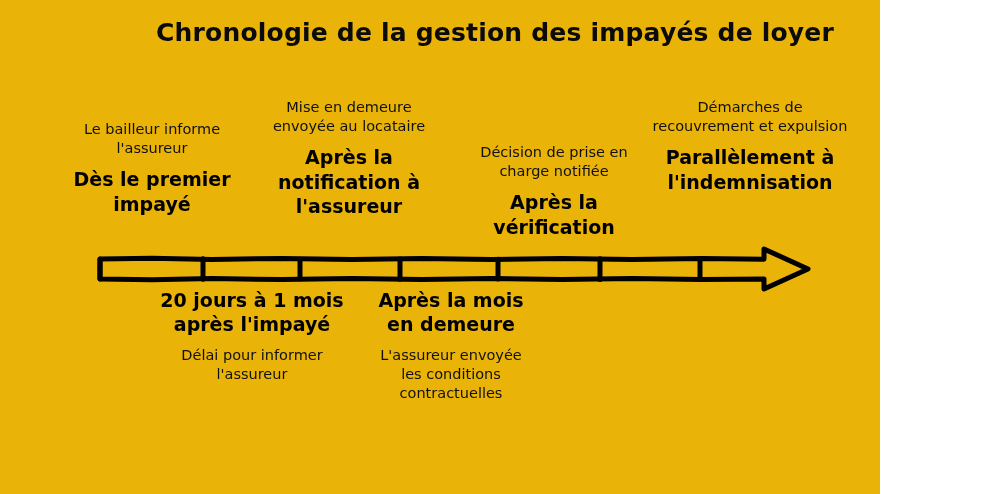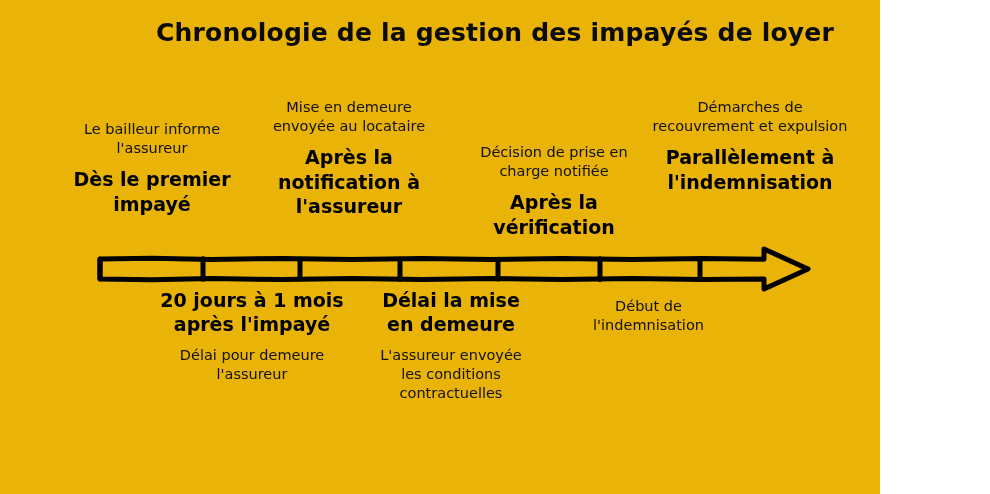--- a/index.html
+++ b/index.html
@@ -108,25 +108,24 @@
         <path d="M 308,12.9 L 308,33.3"></path>
         <path d="M 406,13.3 L 406,32.9"></path>
         <path d="M 508,12.8 L 508,33.4"></path>
         <path d="M 608,13.1 L 608,33.0"></path>
       </g>
     </svg>
   </div>
 
   <div class="milestone below" style="left:152px; top:288px; width:200px;">
     <div class="label">20 jours à 1 mois après l'impayé</div>
-    <div class="desc">Délai pour demeure l'assureur</div>
+    <div class="desc">Délai pour informer l'assureur</div>
   </div>
 
   <div class="milestone below" style="left:372px; top:288px; width:158px;">
-    <div class="label">Délai la mise en demeure</div>
+    <div class="label">Après la mois en demeure</div>
     <div class="desc">L'assureur envoyée les conditions contractuelles</div>
   </div>
 
   <div class="milestone below" style="left:576px; top:288px; width:145px;">
-    <div class="desc">Début de l'indemnisation</div>
   </div>
 
 </div>
 
 </body></html>

